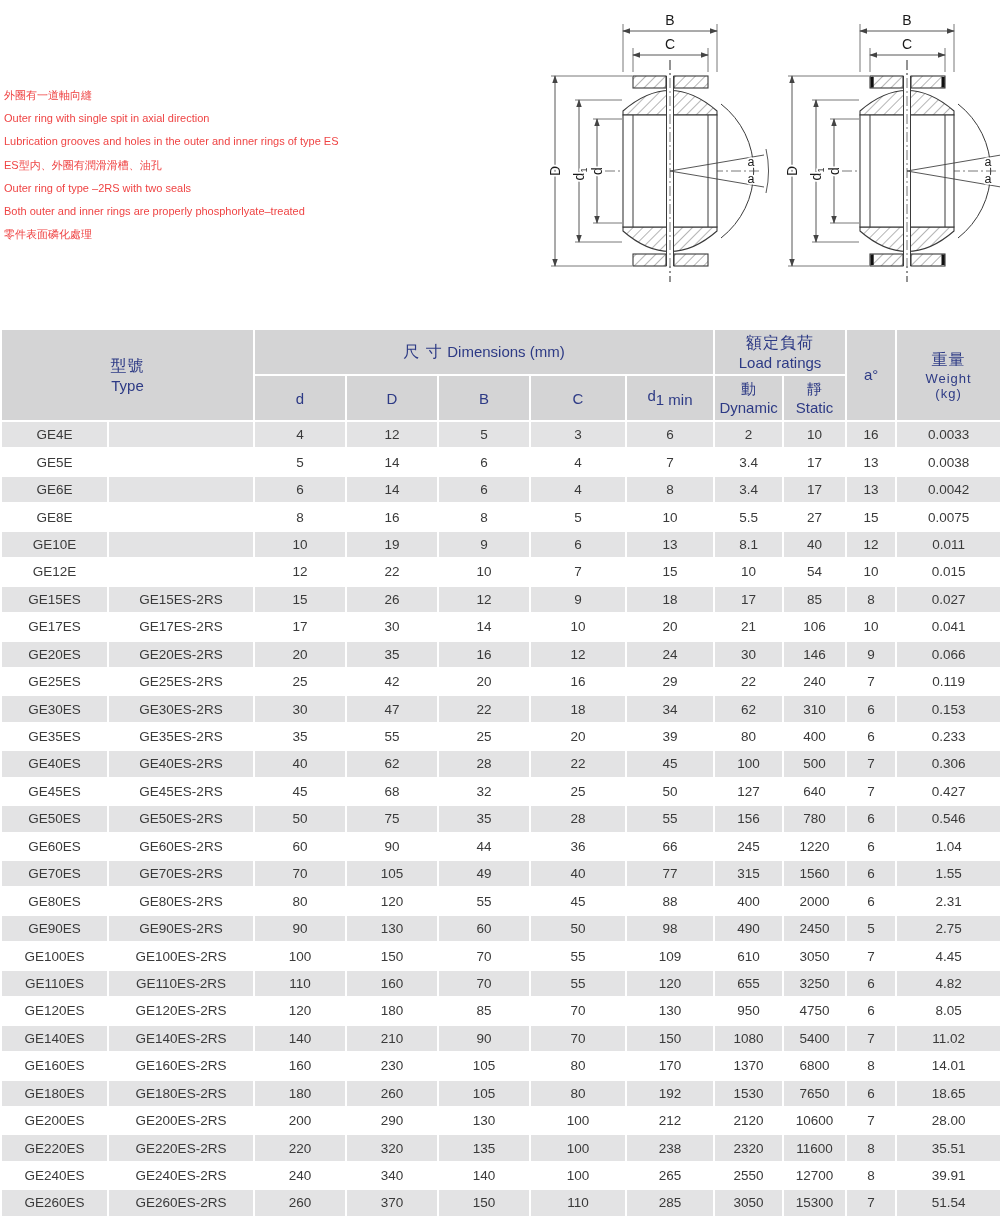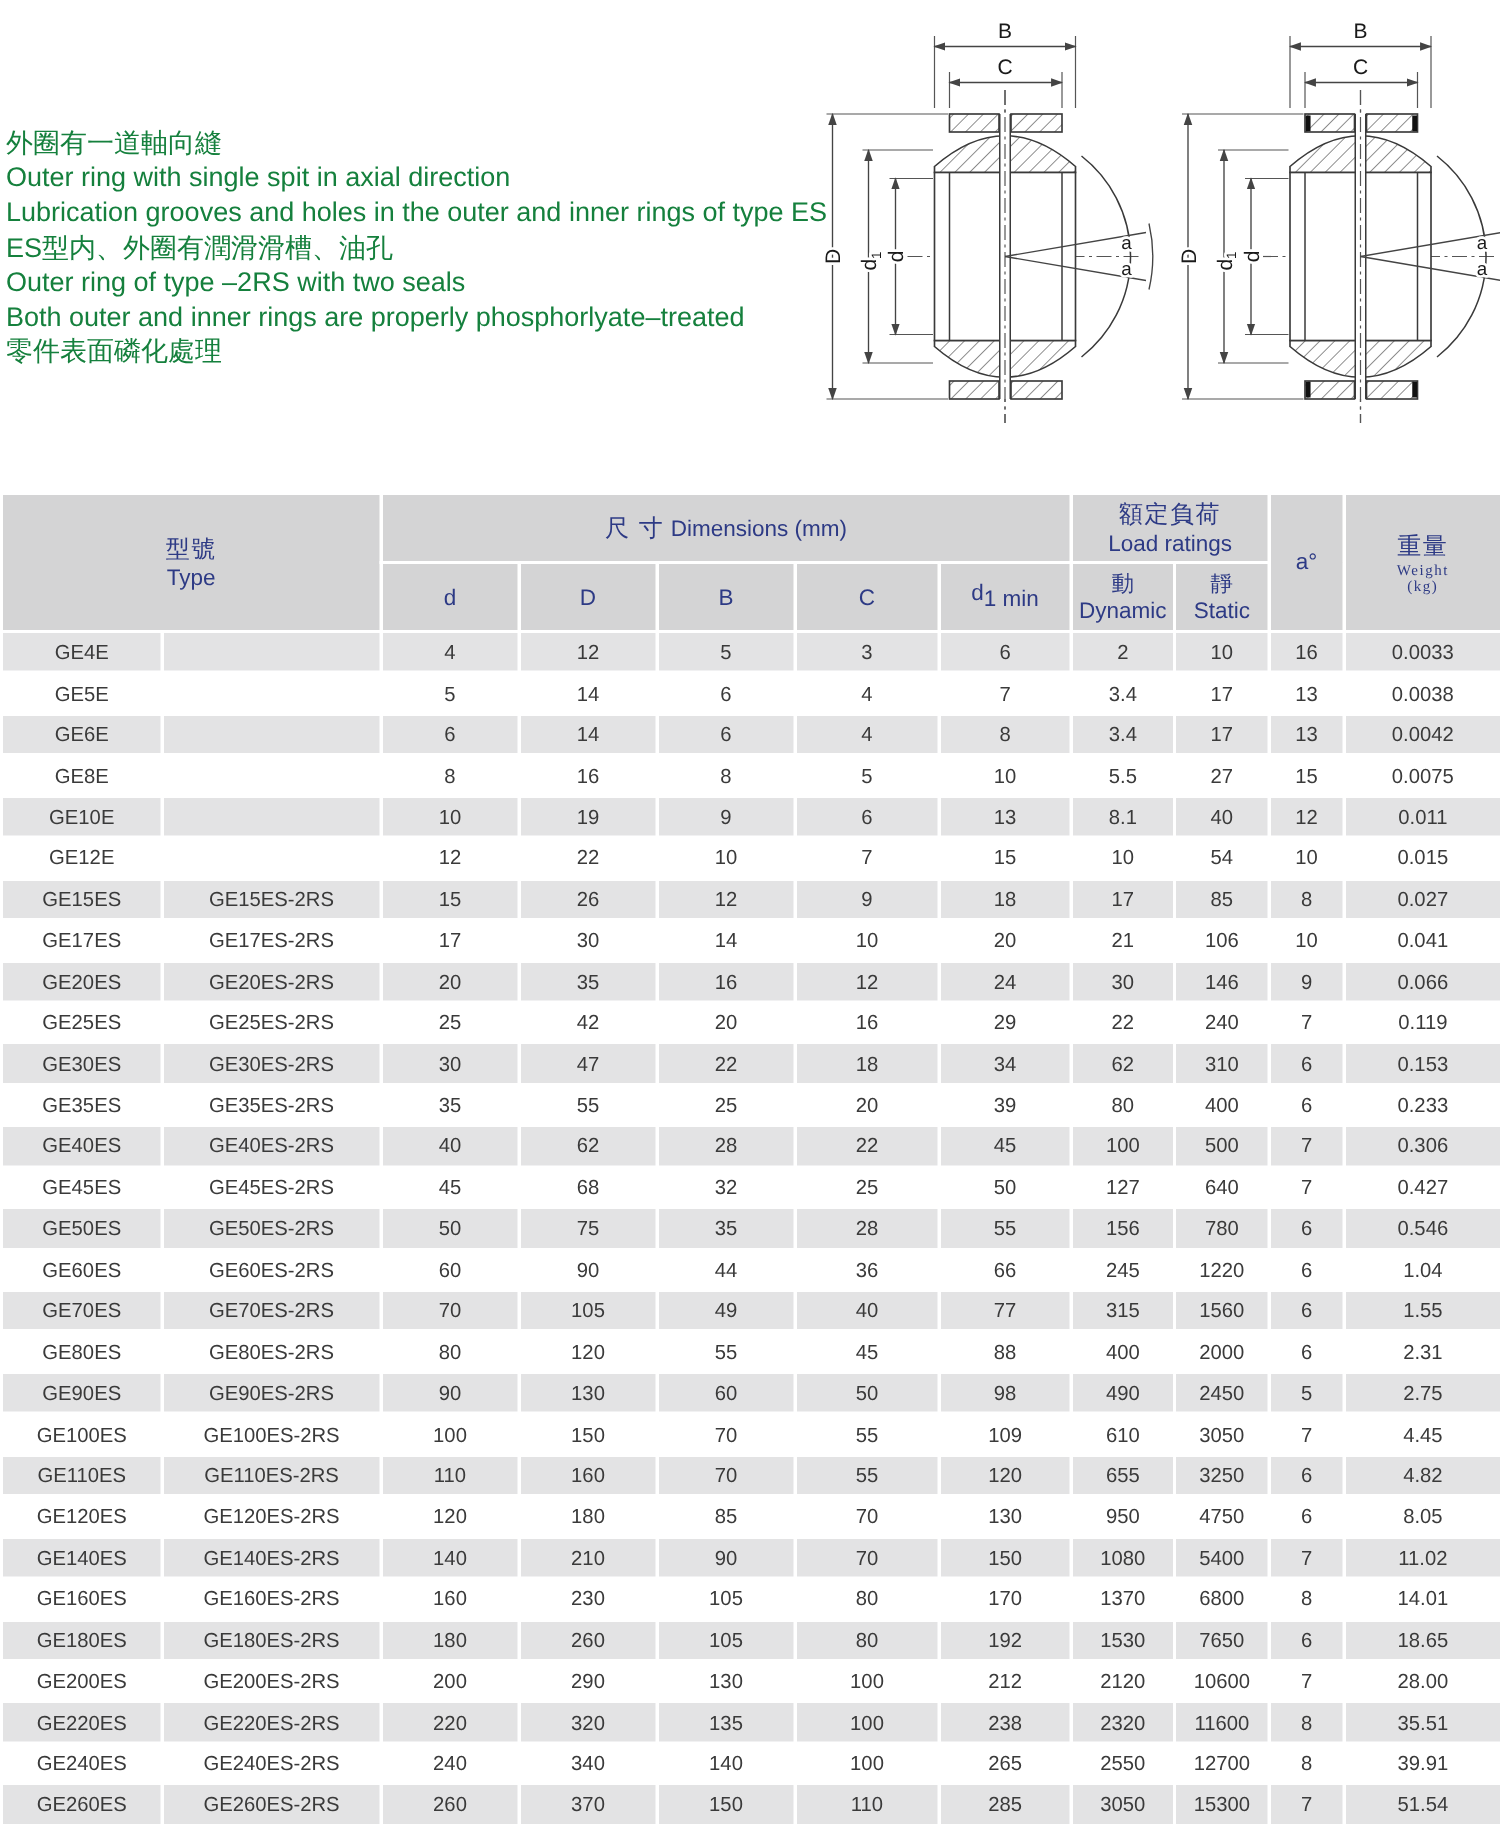--- a/index.html
+++ b/index.html
@@ -1,41 +1,41 @@
 <!DOCTYPE html>
 <html><head>
 <meta charset="utf-8">
 <style>
   html,body{margin:0;padding:0;background:#fff;}
   .stage{position:relative;width:1000px;height:1217px;background:#fff;overflow:hidden;
          font-family:"Liberation Sans",sans-serif;}
   
-  .intro{position:absolute;left:4px;top:84px;width:545px;font-size:18px;line-height:23.2px;
-         color:#15803d;}
+  .intro{position:absolute;left:4px;top:84px;width:545px;font-size:11px;line-height:23.2px;
+         color:#ef4444;}
   .intro-line{white-space:nowrap;}
   
   .diag{position:absolute;top:8px;width:225px;height:282px;}
   .diag1{left:545px;}
   .diag2{left:782px;}
   
   .spec-table-wrap{position:absolute;left:0;top:328px;width:1000px;}
   table.spec{border-collapse:collapse;table-layout:fixed;width:1000px;}
   table.spec th,table.spec td{border:2px solid #fff;padding:0;text-align:center;
       vertical-align:middle;overflow:hidden;}
   table.spec thead th{background:#d4d4d5;color:#2d3a85;font-weight:normal;}
   table.spec thead tr.hr1{height:46px;}
   table.spec thead tr.hr2{height:46px;}
   table.spec tbody tr{height:27.45px;}
   table.spec tbody td{font-size:13.5px;color:#3a3a3a;background:#fff;}
   table.spec tbody tr.row-gray td{background:#e3e3e4;}
   .h-zh{font-size:16px;letter-spacing:1px;}
   .h-en{font-size:15px;}
   .h-sub{font-size:15px;}
   .h-small-sub{font-size:15px;}
-  .h-mono{font-family:Liberation Serif, serif;font-size:10px;letter-spacing:1px;}
+  .h-mono{font-family:Liberation Sans, sans-serif;font-size:13px;letter-spacing:1px;}
   .svg-lbl{font-family:"Liberation Sans",sans-serif;font-size:14px;fill:#1a1a1a;text-anchor:middle;}
   .svg-lbl-sm{font-family:"Liberation Sans",sans-serif;font-size:12.5px;fill:#1a1a1a;text-anchor:middle;}
   .halo{stroke:#fff;stroke-width:3.5px;paint-order:stroke;stroke-linejoin:round;}
 </style>
 </head>
 <body>
 
 <div class="stage">
 
   <div class="intro">

